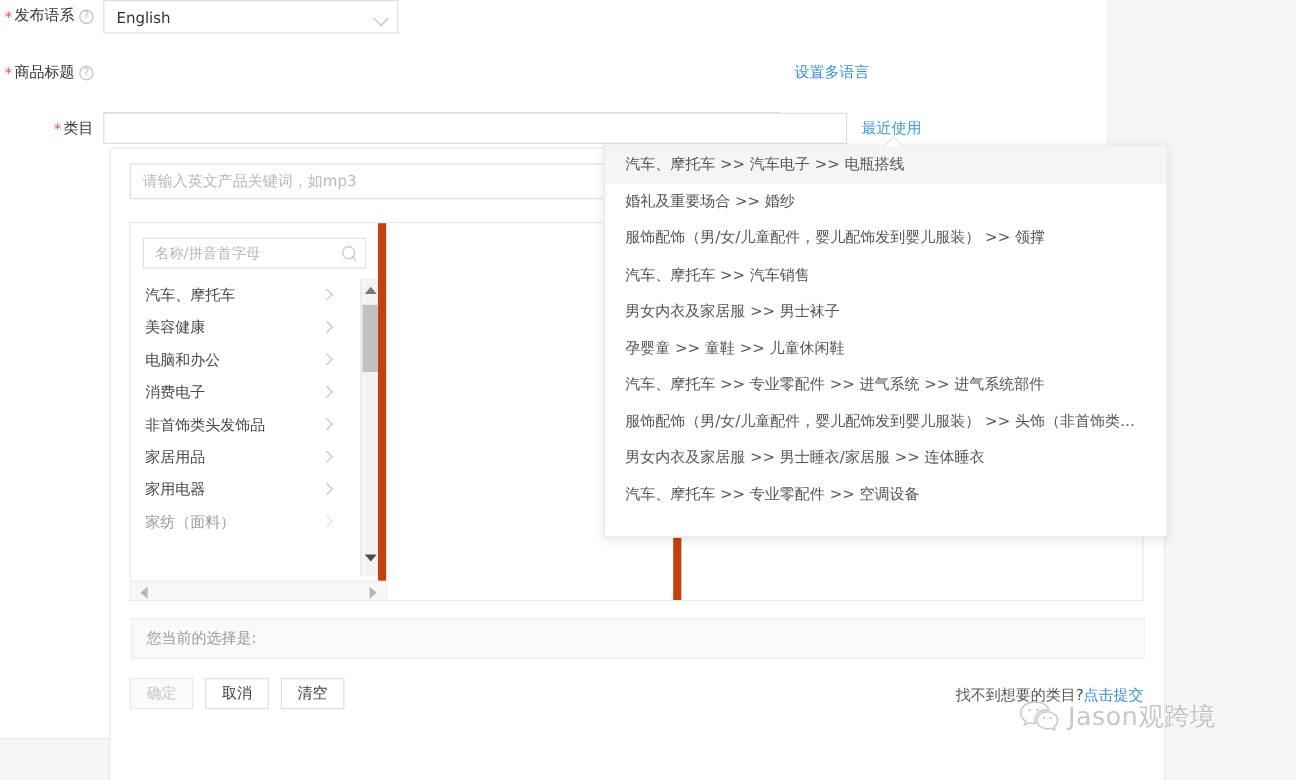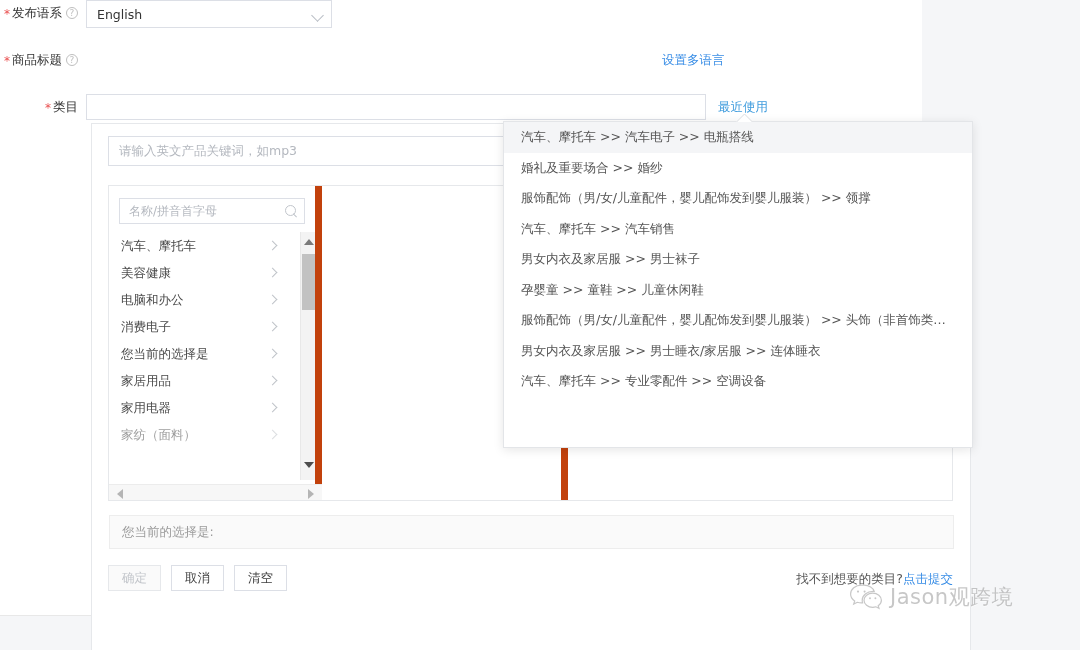--- a/index.html
+++ b/index.html
@@ -322,21 +322,21 @@
             </div>
           <div class="tree-item">
               <span>电脑和办公</span>
               <span class="arr"></span>
             </div>
           <div class="tree-item">
               <span>消费电子</span>
               <span class="arr"></span>
             </div>
           <div class="tree-item">
-              <span>您当前的选择是</span>
+              <span>非首饰类头发饰品</span>
               <span class="arr"></span>
             </div>
           <div class="tree-item">
               <span>家居用品</span>
               <span class="arr"></span>
             </div>
           <div class="tree-item">
               <span>家用电器</span>
               <span class="arr"></span>
             </div>
@@ -386,20 +386,21 @@
   </div>
 
   <div class="recent-pop">
     <div class="caret-outer"></div>
     <div class="recent-item active">汽车、摩托车 &gt;&gt; 汽车电子 &gt;&gt; 电瓶搭线</div>
     <div class="recent-item">婚礼及重要场合 &gt;&gt; 婚纱</div>
     <div class="recent-item">服饰配饰（男/女/儿童配件，婴儿配饰发到婴儿服装） &gt;&gt; 领撑</div>
     <div class="recent-item">汽车、摩托车 &gt;&gt; 汽车销售</div>
     <div class="recent-item">男女内衣及家居服 &gt;&gt; 男士袜子</div>
     <div class="recent-item">孕婴童 &gt;&gt; 童鞋 &gt;&gt; 儿童休闲鞋</div>
+    <div class="recent-item">汽车、摩托车 &gt;&gt; 专业零配件 &gt;&gt; 进气系统 &gt;&gt; 进气系统部件</div>
     <div class="recent-item">服饰配饰（男/女/儿童配件，婴儿配饰发到婴儿服装） &gt;&gt; 头饰（非首饰类头发饰品）</div>
     <div class="recent-item">男女内衣及家居服 &gt;&gt; 男士睡衣/家居服 &gt;&gt; 连体睡衣</div>
     <div class="recent-item">汽车、摩托车 &gt;&gt; 专业零配件 &gt;&gt; 空调设备</div>
   </div>
 
   <div class="watermark">
     <svg width="34" height="28" viewBox="0 0 34 28">
       <path d="M12.5 2.2C6.4 2.2 1.6 6.2 1.6 11.1c0 2.8 1.6 5.3 4.1 6.9l-1 3.1 3.6-1.8c1.3.4 2.7.6 4.2.6.4 0 .7 0 1.1-.1-.3-.8-.4-1.6-.4-2.5 0-4.9 4.8-8.9 10.8-8.9.4 0 .8 0 1.2.1-.9-3.6-5.2-6.3-10.3-6.3z" fill="none" stroke="#9a9a9a" stroke-width="1.2"></path>
       <circle cx="9" cy="8.6" r="1.05" fill="#9a9a9a"></circle>
       <circle cx="15.6" cy="8.6" r="1.05" fill="#9a9a9a"></circle>

